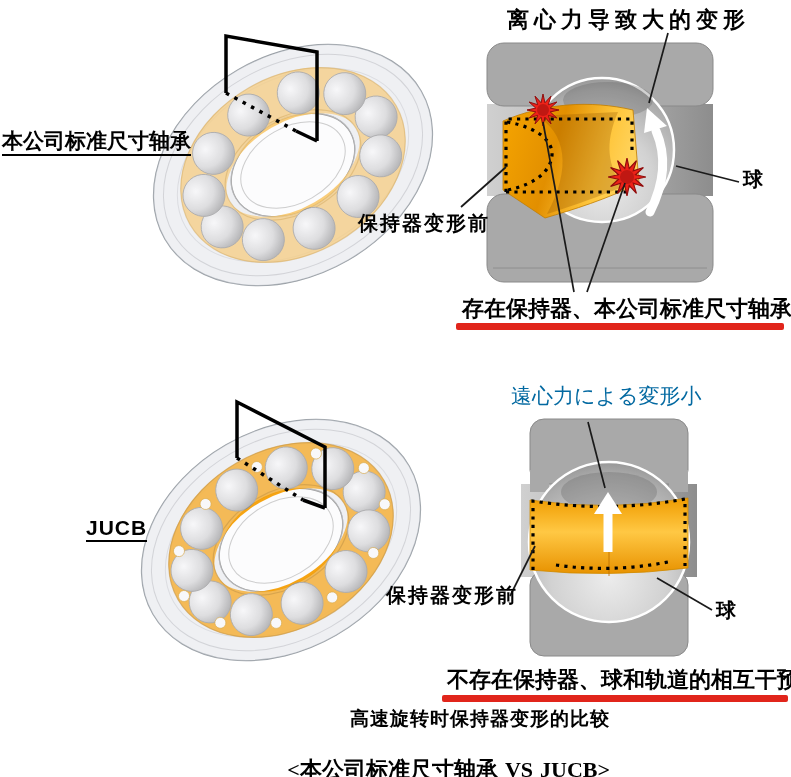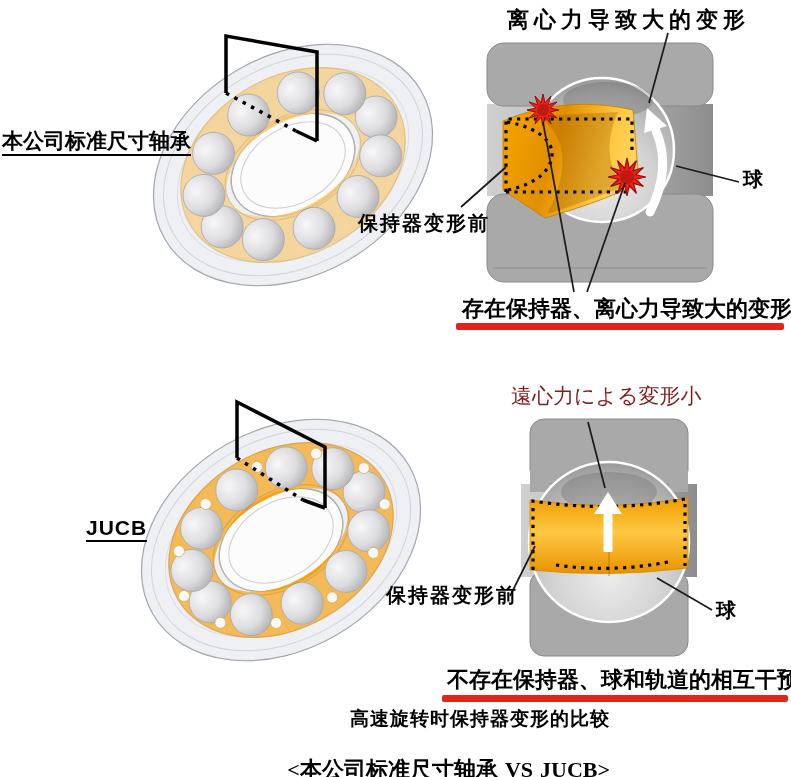--- a/index.html
+++ b/index.html
@@ -10,21 +10,21 @@
   .cjk-serif{font-family:"Liberation Serif","DejaVu Serif",serif;font-weight:bold;}
   .sans{font-family:"Liberation Sans","DejaVu Sans",sans-serif;}
 
   .lbl-deform-top{left:507px;top:8px;font-size:22px;letter-spacing:5px;}
   .lbl-std-bearing{left:2px;top:130px;font-size:21px;border-bottom:2.5px solid #000;padding-bottom:1px;}
   .lbl-cage-before-top{left:358px;top:212px;font-size:20px;letter-spacing:2px;}
   .lbl-ball-top{left:743px;top:168px;font-size:20px;}
   .lbl-conclusion-top{left:462px;top:297px;font-size:22px;}
   .bar-top{position:absolute;left:456px;top:323px;width:328px;height:7px;background:#e1251b;border-radius:2px;}
 
-  .lbl-deform-bottom{left:511px;top:384px;font-size:21px;font-weight:normal;color:#7f1d1d;}
+  .lbl-deform-bottom{left:511px;top:384px;font-size:21px;font-weight:normal;color:#0369a1;}
   .lbl-jucb{left:86px;top:516px;font-size:21px;font-weight:600;letter-spacing:1px;border-bottom:2px solid #000;padding-bottom:1px;}
   .lbl-cage-before-bottom{left:386px;top:584px;font-size:20px;letter-spacing:2px;}
   .lbl-ball-bottom{left:716px;top:599px;font-size:20px;}
   .lbl-conclusion-bottom{left:447px;top:668px;font-size:22px;}
   .bar-bottom{position:absolute;left:442px;top:695px;width:346px;height:7px;background:#e1251b;border-radius:2px;}
 
   .caption{position:absolute;left:150px;top:706px;width:460px;text-align:right;color:#000;}
   .caption .line1{font-size:19px;letter-spacing:1px;}
   .caption .line2{font-size:22px;margin-top:23px;}
   .caption .u{border-bottom:3px solid #000;padding-bottom:1px;}
@@ -189,21 +189,21 @@
       <line x1="588" y1="422" x2="605" y2="488"></line>
       <line x1="510" y1="596" x2="535" y2="546"></line>
       <line x1="657" y1="578" x2="712" y2="610"></line>
     </g>
   </svg>
 
   <div class="label cjk-serif lbl-deform-top">离心力导致大的变形</div>
   <div class="label cjk-serif lbl-std-bearing">本公司标准尺寸轴承</div>
   <div class="label cjk-serif lbl-cage-before-top">保持器变形前</div>
   <div class="label cjk-serif lbl-ball-top">球</div>
-  <div class="label cjk-serif lbl-conclusion-top">存在保持器、离心力导致大的变形</div>
+  <div class="label cjk-serif lbl-conclusion-top">存在保持器、本公司标准尺寸轴承</div>
   <div class="bar-top"></div>
 
   <div class="label sans lbl-deform-bottom">遠心力による変形小</div>
   <div class="label sans lbl-jucb">JUCB</div>
   <div class="label cjk-serif lbl-cage-before-bottom">保持器变形前</div>
   <div class="label cjk-serif lbl-ball-bottom">球</div>
   <div class="label cjk-serif lbl-conclusion-bottom">不存在保持器、球和轨道的相互干预</div>
   <div class="bar-bottom"></div>
 
   <div class="caption cjk-serif">

